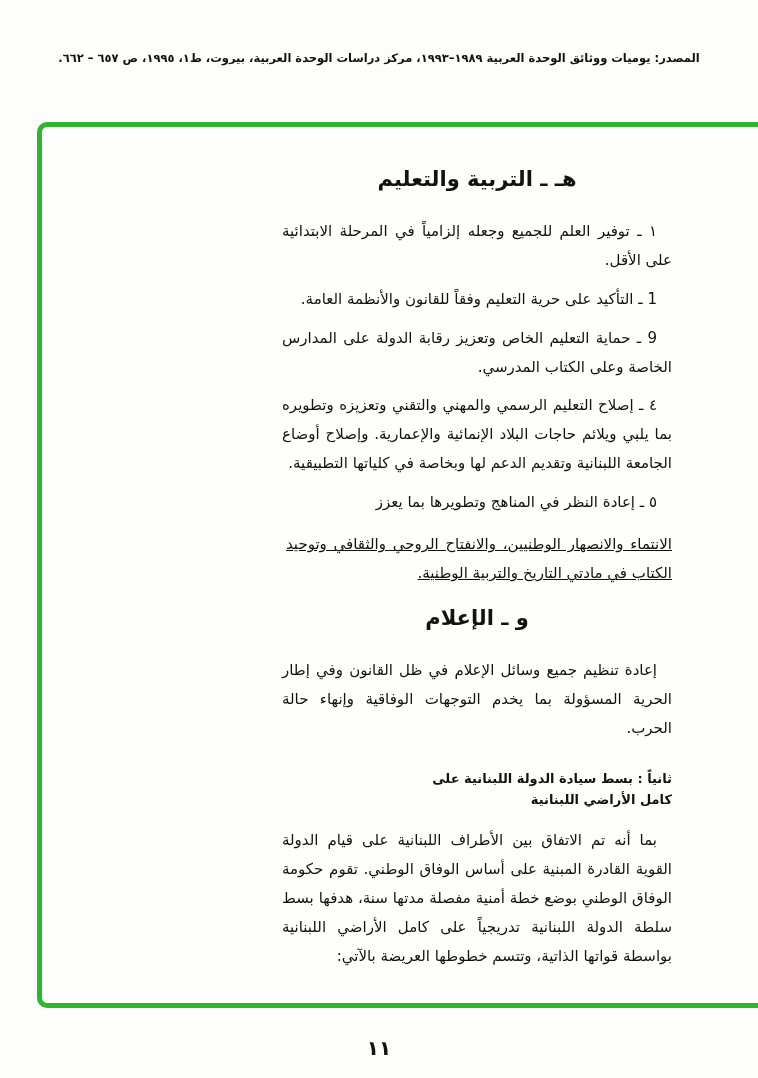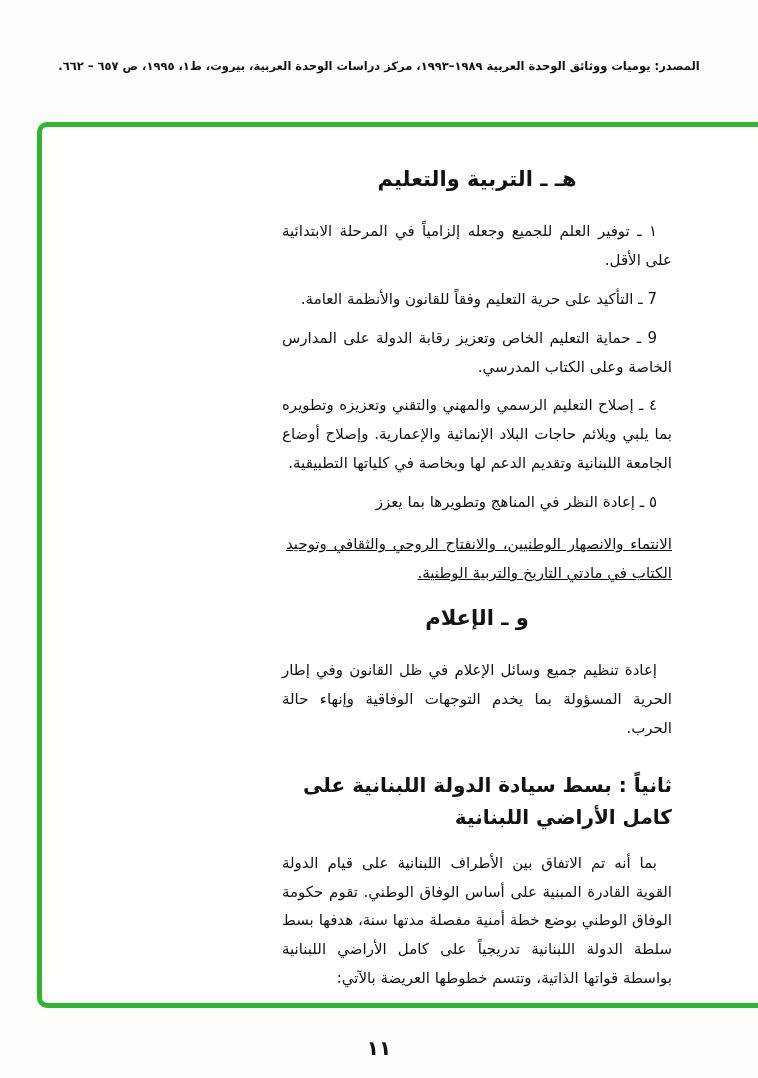--- a/index.html
+++ b/index.html
@@ -24,21 +24,21 @@
     padding: 0 30px;
   }
   .header-title {
     font-size: 15px;
     font-weight: bold;
     line-height: 1.4;
   }
   .header-source {
     font-size: 11.5px;
     font-weight: bold;
-    margin-top: 10px;
+    margin-top: 2px;
     line-height: 1.4;
   }
 
   
   .doc-frame {
     position: absolute;
     top: 122px;
     left: 37px;
     width: 758px;
     height: 886px;
@@ -74,21 +74,21 @@
     margin: 14px 0 10px 4px;
     text-indent: 0;
     text-decoration: underline;
   }
   .paragraph {
     margin: 0 0 10px 0;
     text-indent: 15px;
   }
 
   .second-heading {
-    font-size: 20px;
+    font-size: 13px;
     font-weight: bold;
     margin: 26px 0 16px 0;
     line-height: 1.6;
   }
   .second-heading .line1 { text-align: right; }
   .second-heading .line2 { text-align: right; }
 
   
   .page-number {
     position: absolute;
@@ -106,21 +106,21 @@
 <div class="page-header">
   <div class="header-source">المصدر: يوميات ووثائق الوحدة العربية ١٩٨٩–١٩٩٣، مركز دراسات الوحدة العربية، بيروت، ط١، ١٩٩٥، ص ٦٥٧ – ٦٦٢.</div>
 </div>
 
 <div class="doc-frame">
   <div class="text-column">
 
     <div class="section-heading">هـ ـ التربية والتعليم</div>
 
     <p class="item">١ ـ توفير العلم للجميع وجعله إلزامياً في المرحلة الابتدائية على الأقل.</p>
-    <p class="item">7 ـ التأكيد على حرية التعليم وفقاً للقانون والأنظمة العامة.</p>
+    <p class="item">1 ـ التأكيد على حرية التعليم وفقاً للقانون والأنظمة العامة.</p>
     <p class="item">9 ـ حماية التعليم الخاص وتعزيز رقابة الدولة على المدارس الخاصة وعلى الكتاب المدرسي.</p>
     <p class="item">٤ ـ إصلاح التعليم الرسمي والمهني والتقني وتعزيزه وتطويره بما يلبي ويلائم حاجات البلاد الإنمائية والإعمارية. وإصلاح أوضاع الجامعة اللبنانية وتقديم الدعم لها وبخاصة في كلياتها التطبيقية.</p>
     <p class="item">٥ ـ إعادة النظر في المناهج وتطويرها بما يعزز</p>
     <p class="continuation">الانتماء والانصهار الوطنيين، والانفتاح الروحي والثقافي وتوحيد الكتاب في مادتي التاريخ والتربية الوطنية.</p>
 
     <div class="section-heading media">و ـ الإعلام</div>
 
     <p class="paragraph">إعادة تنظيم جميع وسائل الإعلام في ظل القانون وفي إطار الحرية المسؤولة بما يخدم التوجهات الوفاقية وإنهاء حالة الحرب.</p>
 
     <div class="second-heading">

